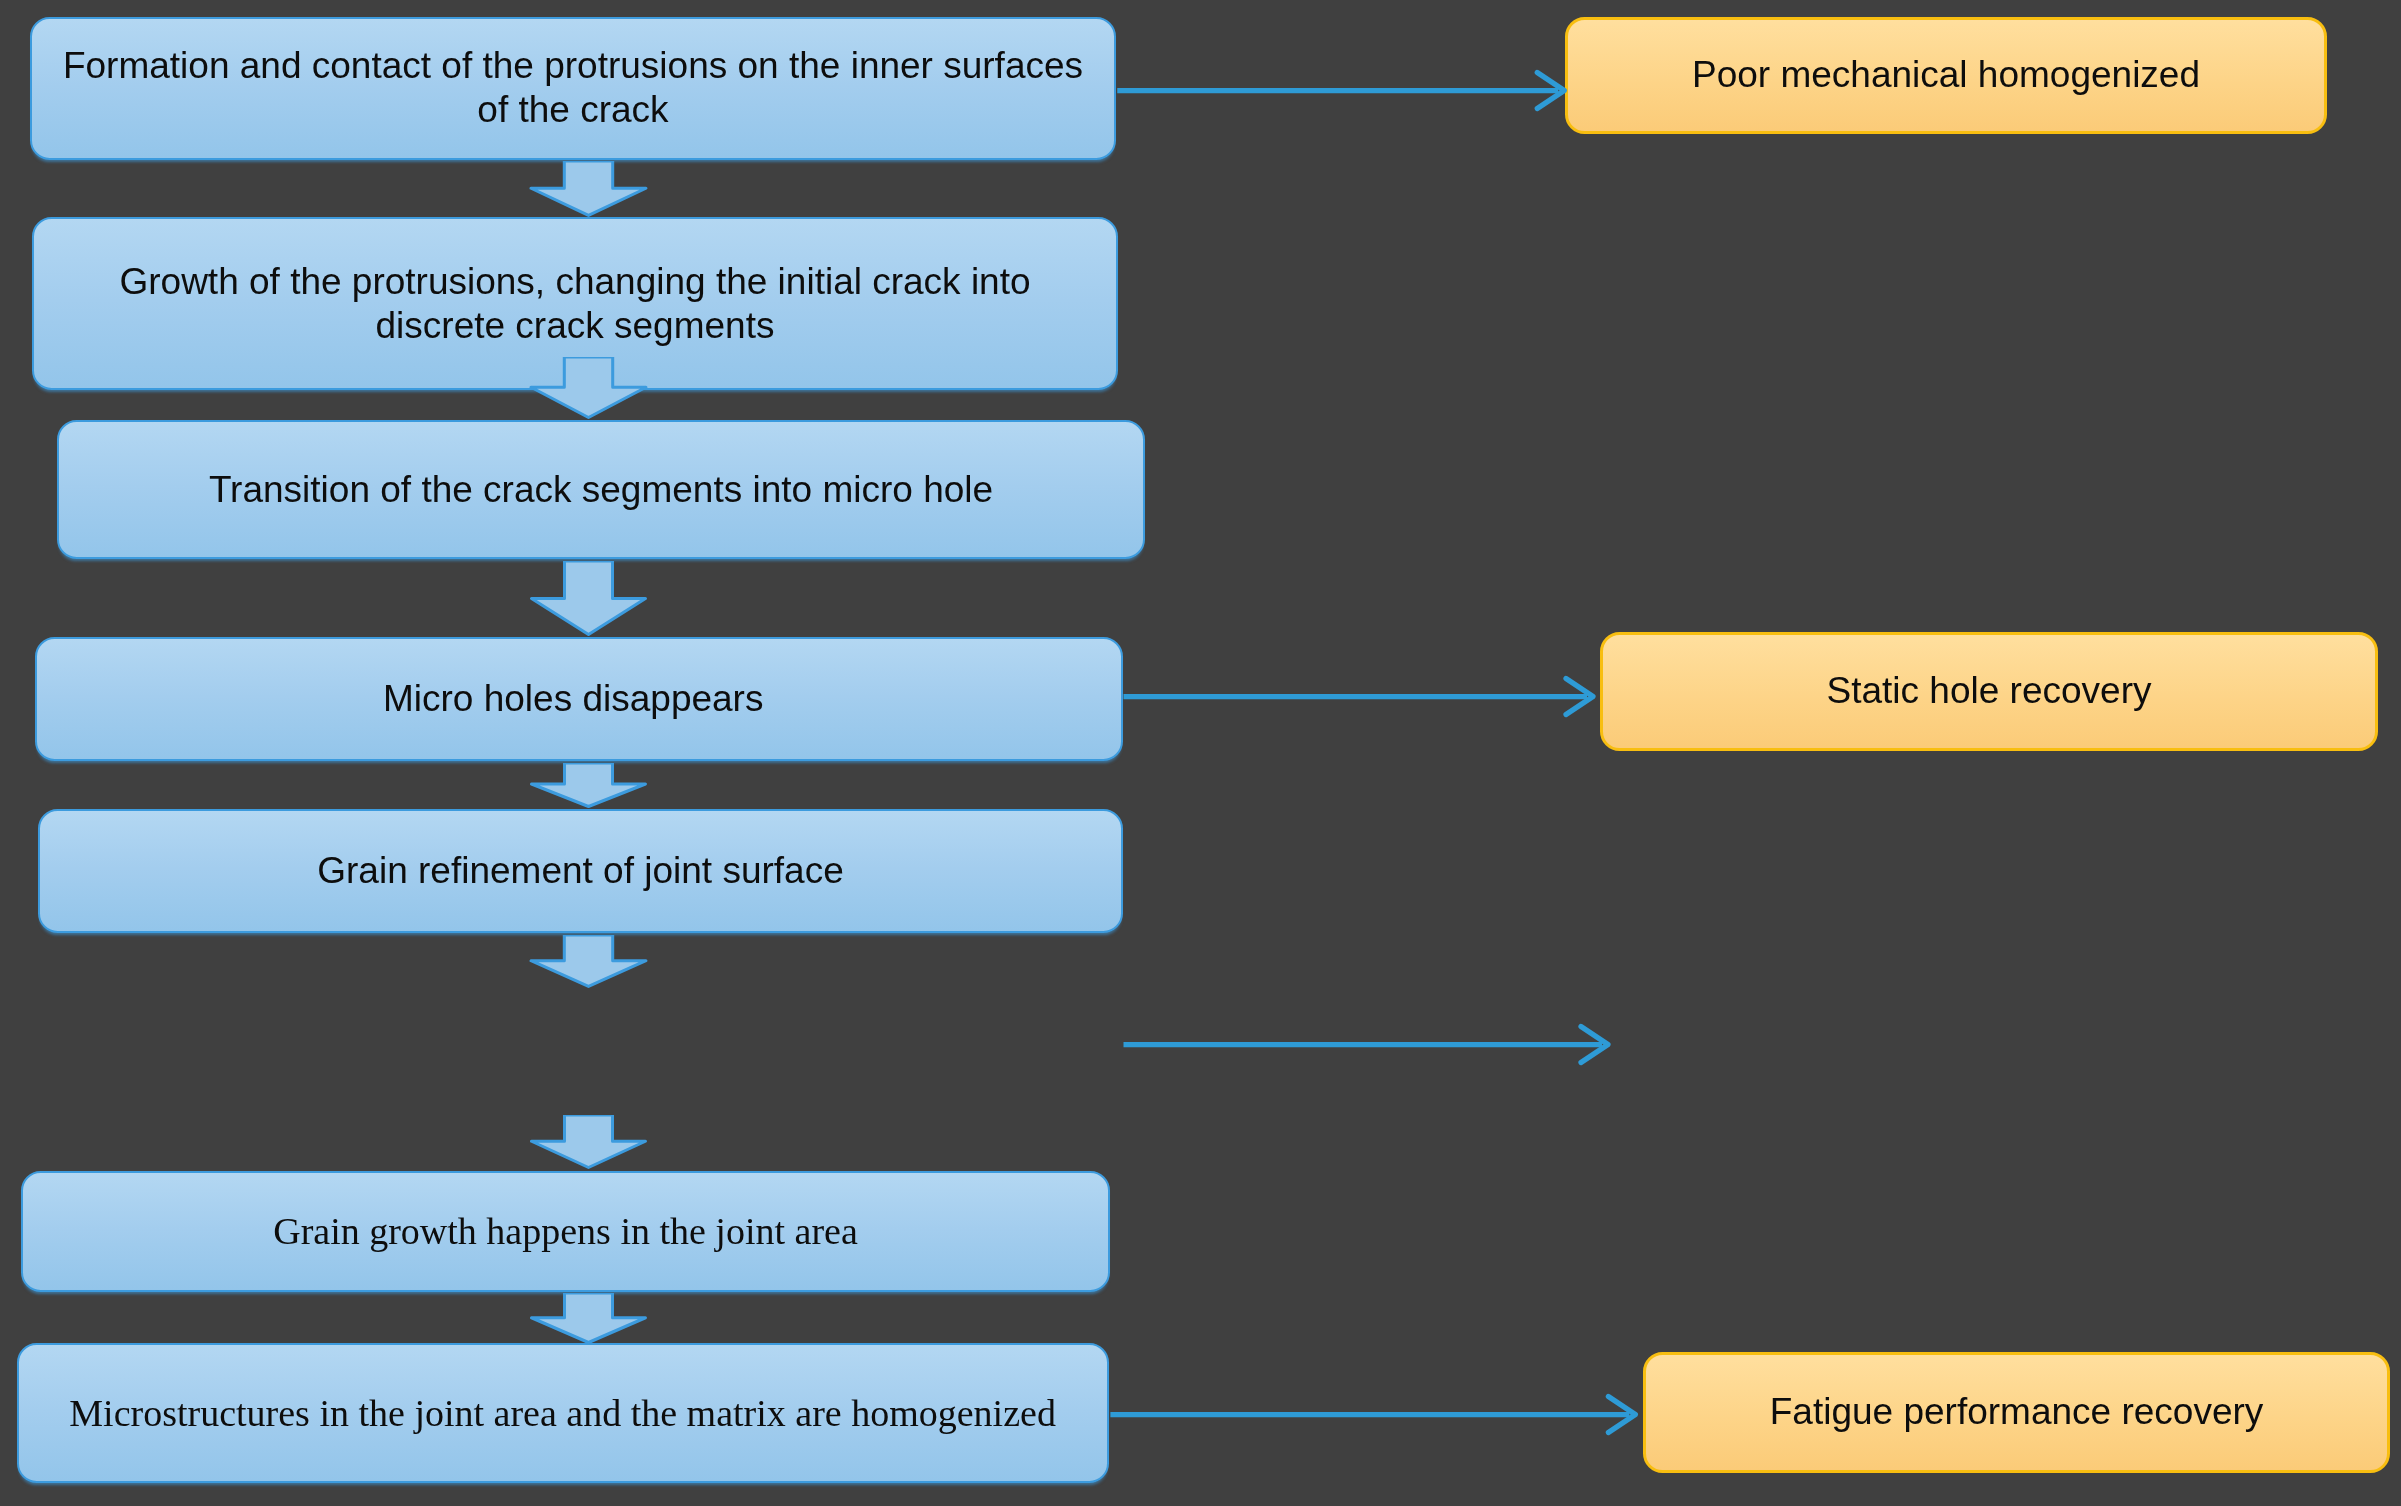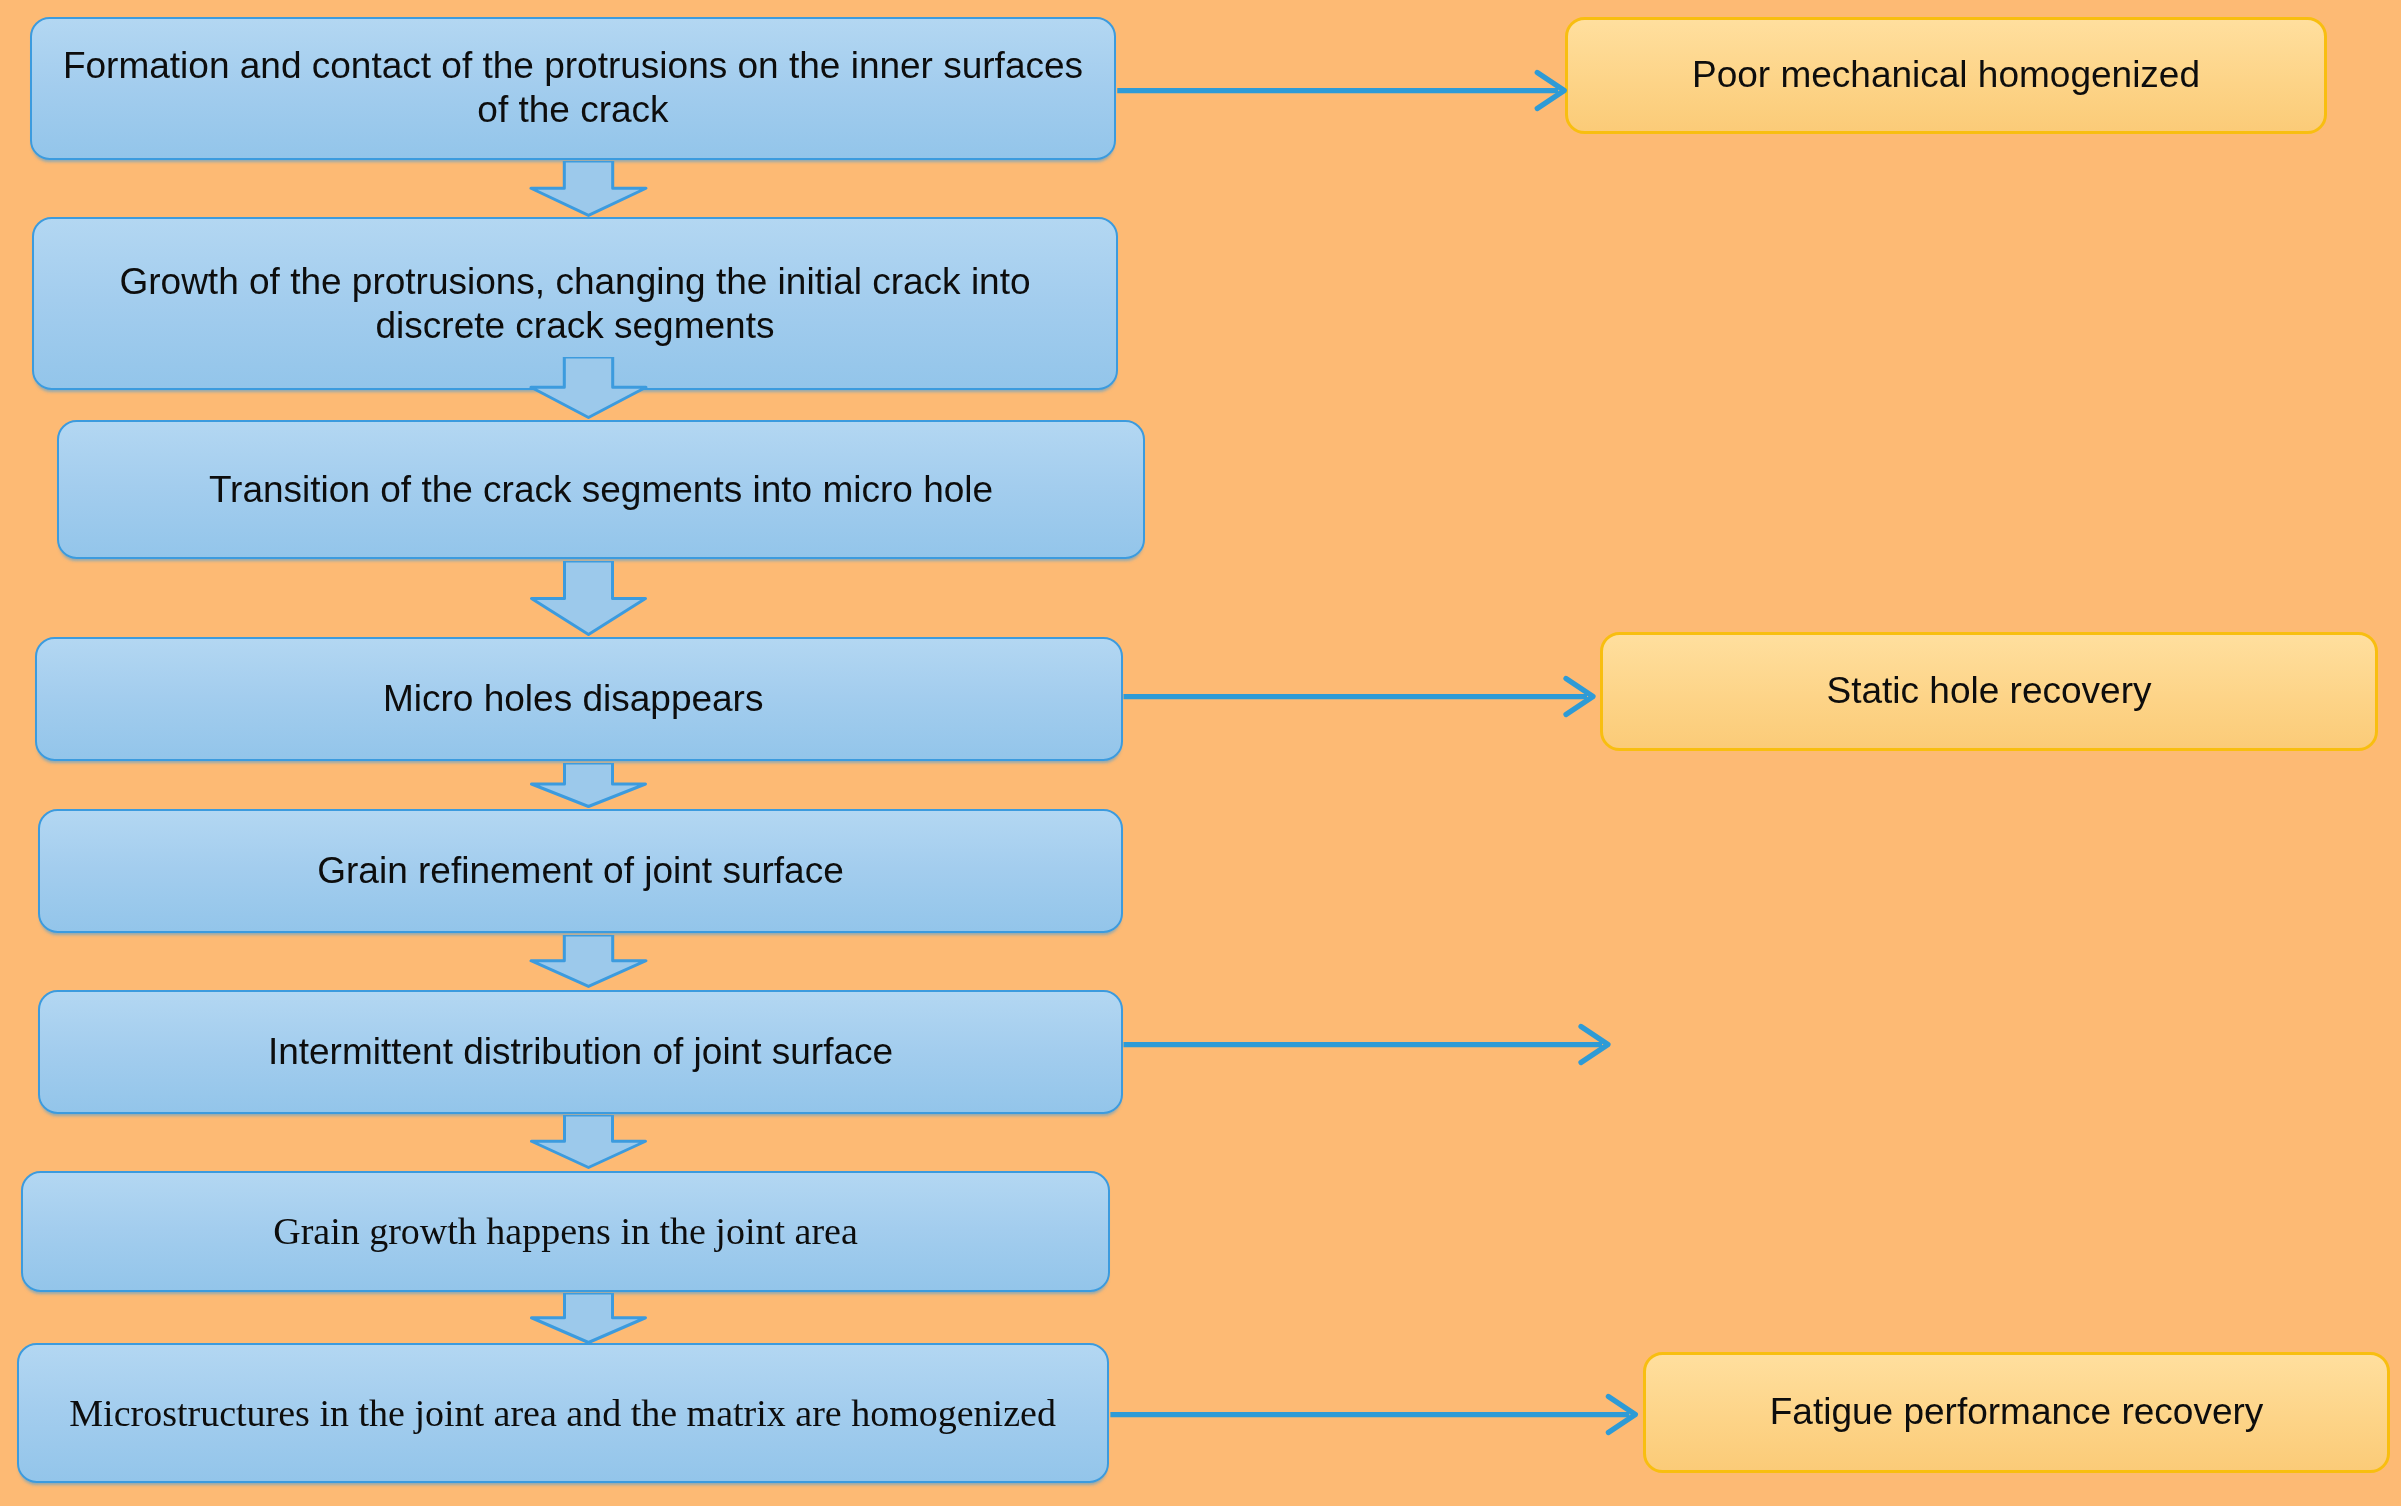--- a/index.html
+++ b/index.html
@@ -4,21 +4,21 @@
 <style>
   html, body {
     margin: 0;
     padding: 0;
     background: #ffffff;
   }
   #canvas {
     position: relative;
     width: 2401px;
     height: 1507px;
-    background: #fdba74;
+    background: #404040;
     overflow: hidden;
     font-family: "Liberation Sans", sans-serif;
   }
 
   
   .proc-box {
     position: absolute;
     box-sizing: border-box;
     display: flex;
     align-items: center;
@@ -86,23 +86,20 @@
   </div>
 
   <div class="proc-box" style="left:35px; top:637px; width:1088px; height:124px;padding-left:8px;">
     <span class="txt">Micro holes disappears</span>
   </div>
 
   <div class="proc-box" style="left:38px; top:809px; width:1085px; height:124px;">
     <span class="txt">Grain refinement of joint surface</span>
   </div>
 
-  <div class="proc-box" style="left:38px; top:990px; width:1085px; height:124px;">
-    <span class="txt">Intermittent distribution of joint surface</span>
-  </div>
 
   <div class="proc-box serif" style="left:21px; top:1171px; width:1089px; height:121px;align-items:center;">
     <span class="txt">Grain growth happens in the joint area</span>
   </div>
 
   <div class="proc-box serif" style="left:16.6px; top:1343px; width:1092px; height:140px;">
     <span class="txt">Microstructures in the joint area and the matrix are homogenized</span>
   </div>
 
   <div class="res-box" style="left:1565px; top:16.6px; width:762px; height:117px;">

